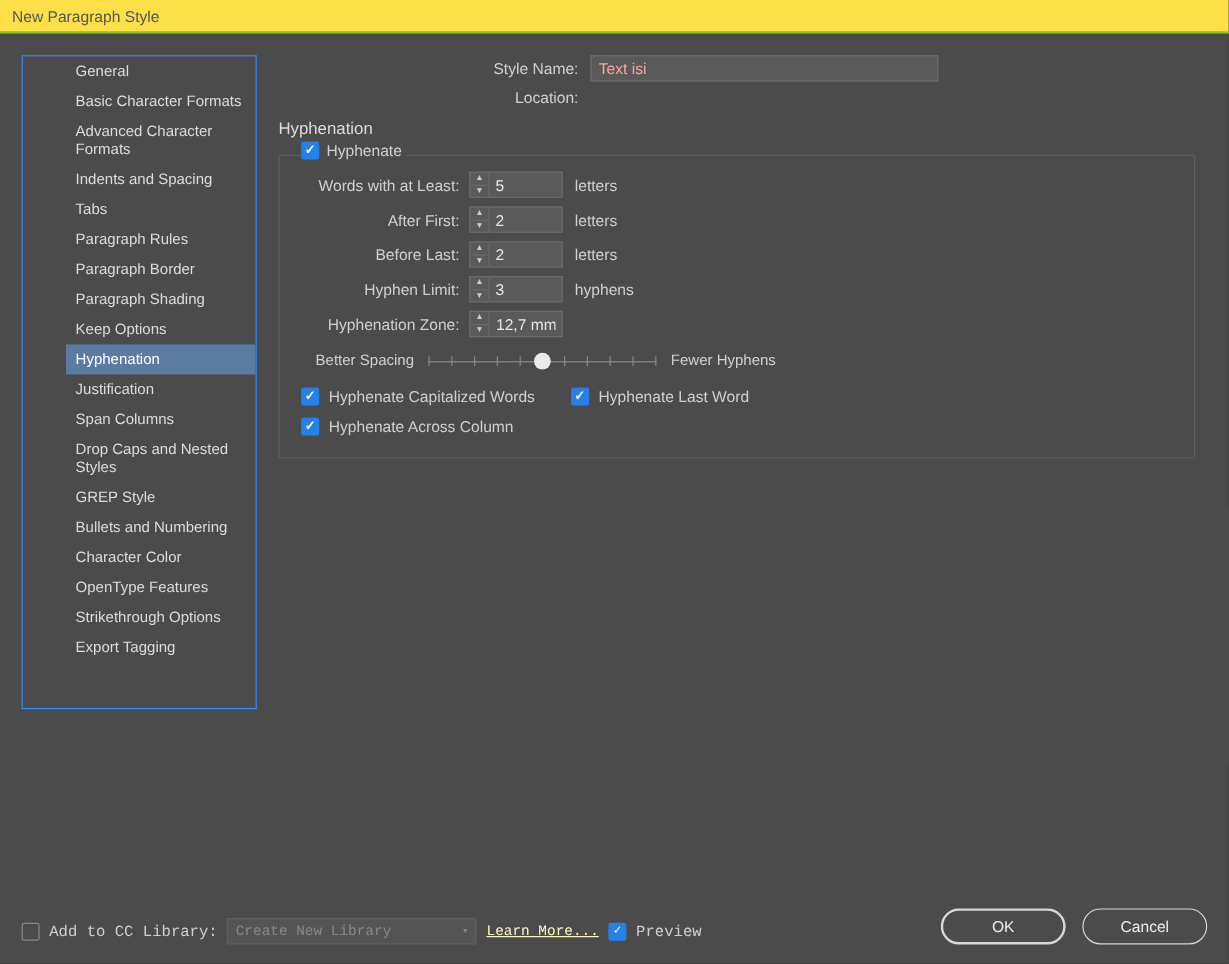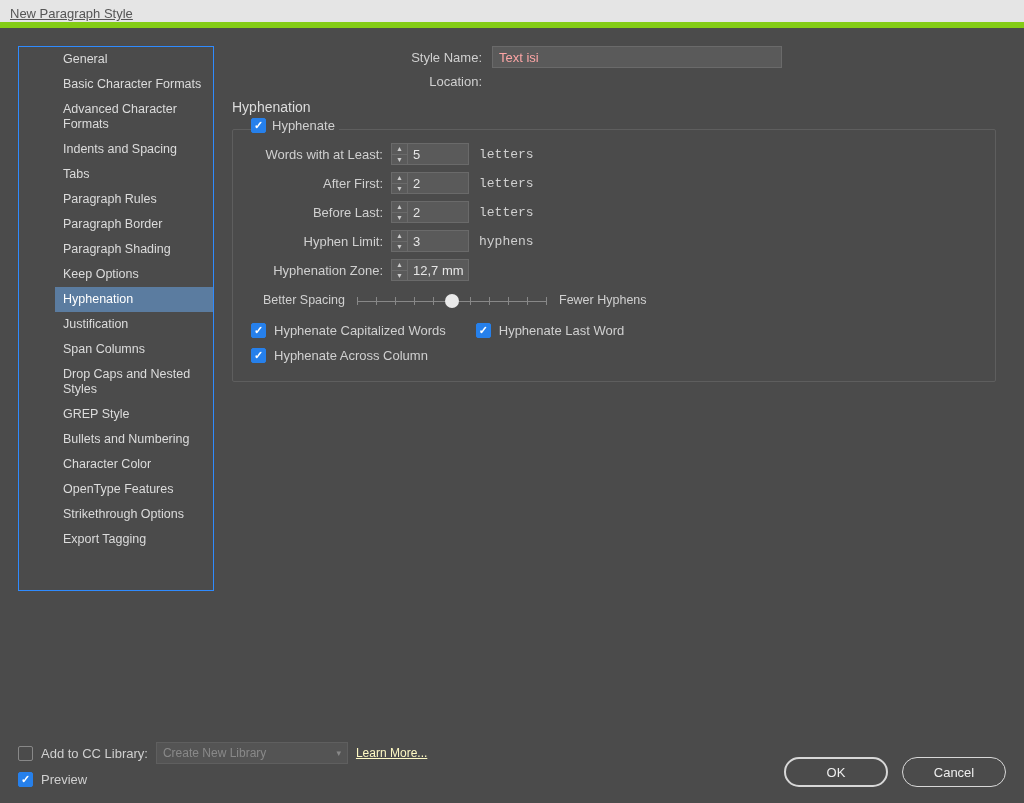--- a/index.html
+++ b/index.html
@@ -6,28 +6,27 @@
   body {
     font-family: "Segoe UI", Tahoma, sans-serif;
     font-size: 13px;
     background: #3c3c3c;
     color: #d0d0d0;
     width: 1024px;
     height: 803px;
     overflow: hidden;
   }
   .titlebar {
-    background: #e5e5e5;
+    background: #fde047;
     color: #555;
     height: 28px;
     line-height: 28px;
     padding: 0 10px;
     font-size: 13px;
-    border-bottom: 6px solid #84cc16;
-    text-decoration: underline;
+    border-bottom: 2px solid #84cc16;
   }
   .dialog-body {
     background: #4b4b4b;
     padding: 18px;
     height: 775px;
     position: relative;
   }
   .layout {
     display: flex;
     gap: 18px;
@@ -157,21 +156,20 @@
     width: 62px;
     background: #5a5a5a;
     border: 1px solid #6a6a6a;
     color: #e6e6e6;
     padding: 0 5px;
     font-size: 13px;
   }
   .unit {
     margin-left: 10px;
     font-size: 13px;
-    font-family: Liberation Mono, monospace;
   }
   .slider-row {
     display: flex;
     gap: 12px;
     margin: 12px 0 14px 12px;
     font-size: 12.5px;
   }
   .slider-track {
     position: relative;
     width: 190px;
@@ -220,28 +218,28 @@
   }
   .bottom-bar {
     position: absolute;
     left: 18px;
     right: 18px;
     bottom: 16px;
     display: flex;
     align-items: flex-end;
     justify-content: space-between;
   }
-  .bottom-left { display:flex; flex-direction:column; gap:8px; }
+  .bottom-left { display:flex; flex-direction:row; gap:8px;font-family:Liberation Mono, monospace; }
   .lib-row {
     display: flex;
     align-items: center;
     gap: 8px;
   }
   .lib-select {
-    width: 192px;
+    width: 208px;
     height: 22px;
     background: #5a5a5a;
     border: 1px solid #6a6a6a;
     color: #aaa;
     font-size: 12px;
     padding: 0 6px;
     display: flex;
     align-items: center;
     justify-content: space-between;
     opacity: 0.65;

